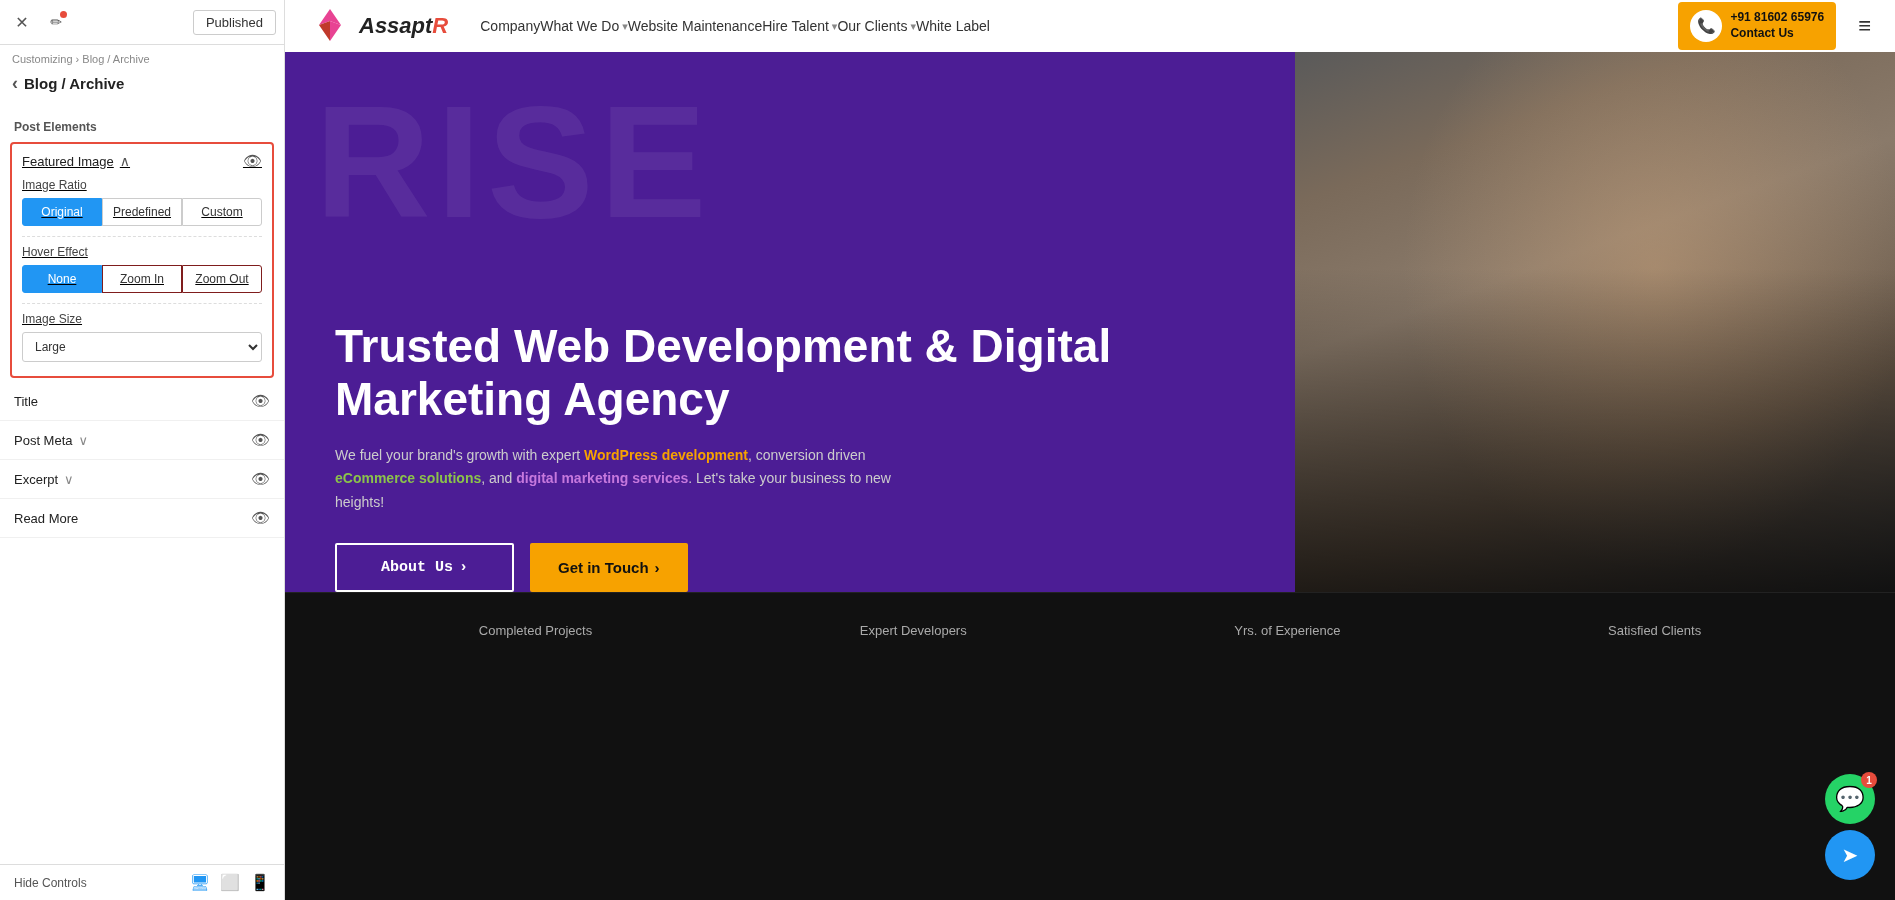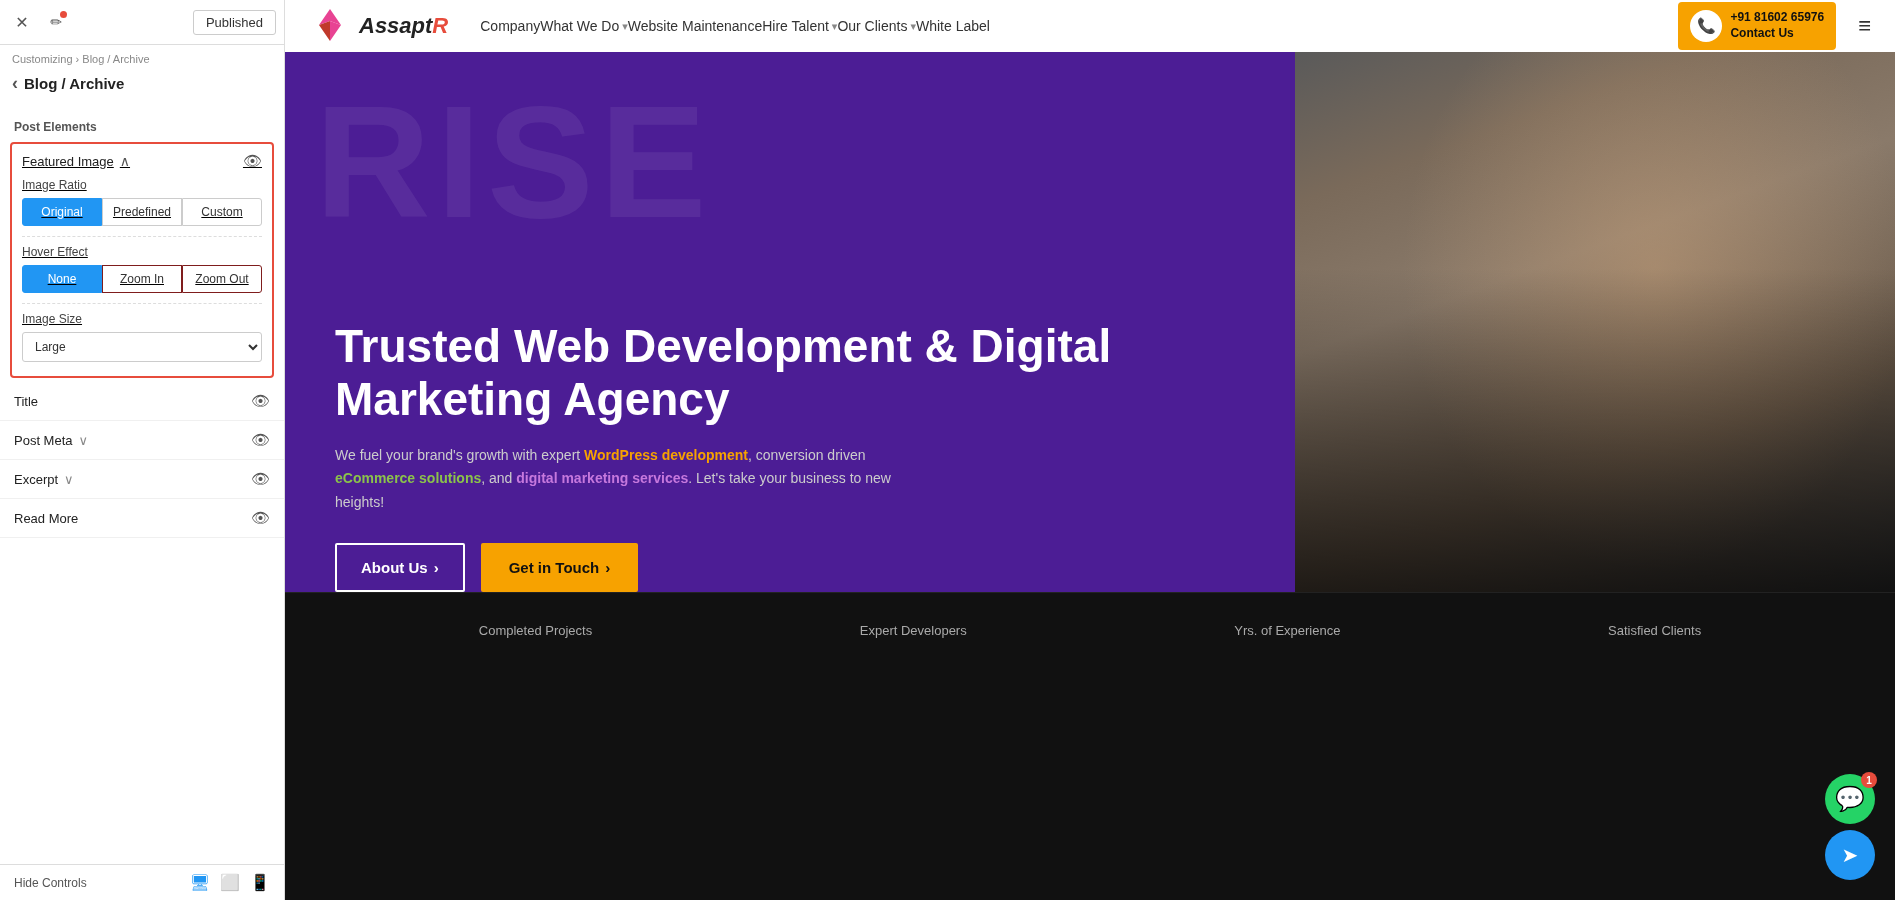--- a/index.html
+++ b/index.html
@@ -299,24 +299,25 @@
       position: relative;
       margin-bottom: 28px;
     }
     .hero-subtitle .hl-yellow { color: #f7a200; font-weight: 600; }
     .hero-subtitle .hl-green { color: #8bc34a; font-weight: 600; }
     .hero-subtitle .hl-purple { color: #c678dd; font-weight: 600; }
     .hero-buttons {
       display: flex; gap: 16px; z-index: 2; position: relative;
     }
     .btn-outline {
-      padding: 14px 24px; border: 2px solid #fff; color: #fff;
+      padding: 14px 44px; border: 2px solid #fff; color: #fff;
       background: transparent; font-size: 15px; font-weight: 600;
       cursor: pointer; display: flex; align-items: center; gap: 6px;
       border-radius: 2px;
+      font-family: Liberation Mono, monospace;
     }
     .btn-yellow {
       padding: 14px 28px; border: none; color: #111;
       background: #f7a200; font-size: 15px; font-weight: 600;
       cursor: pointer; display: flex; align-items: center; gap: 6px;
       border-radius: 2px;
     }
     .hero-right {
       width: 600px;
       position: relative;

